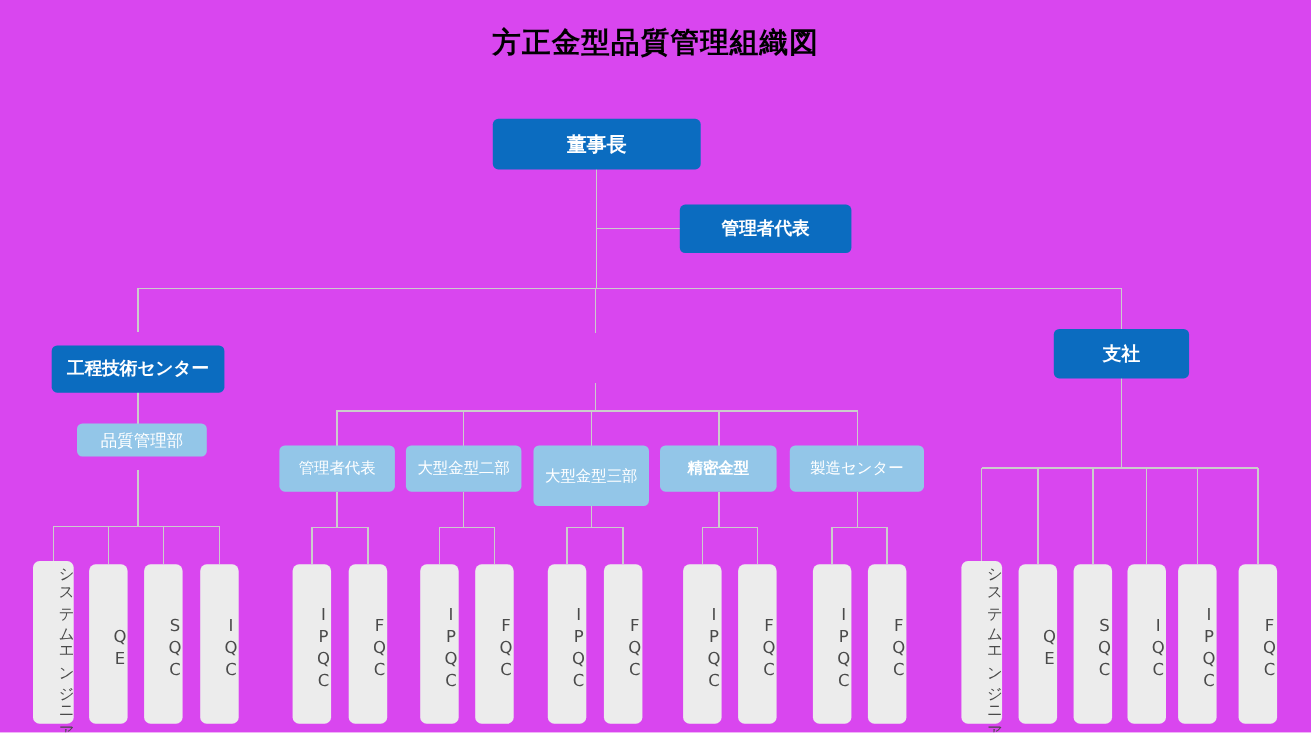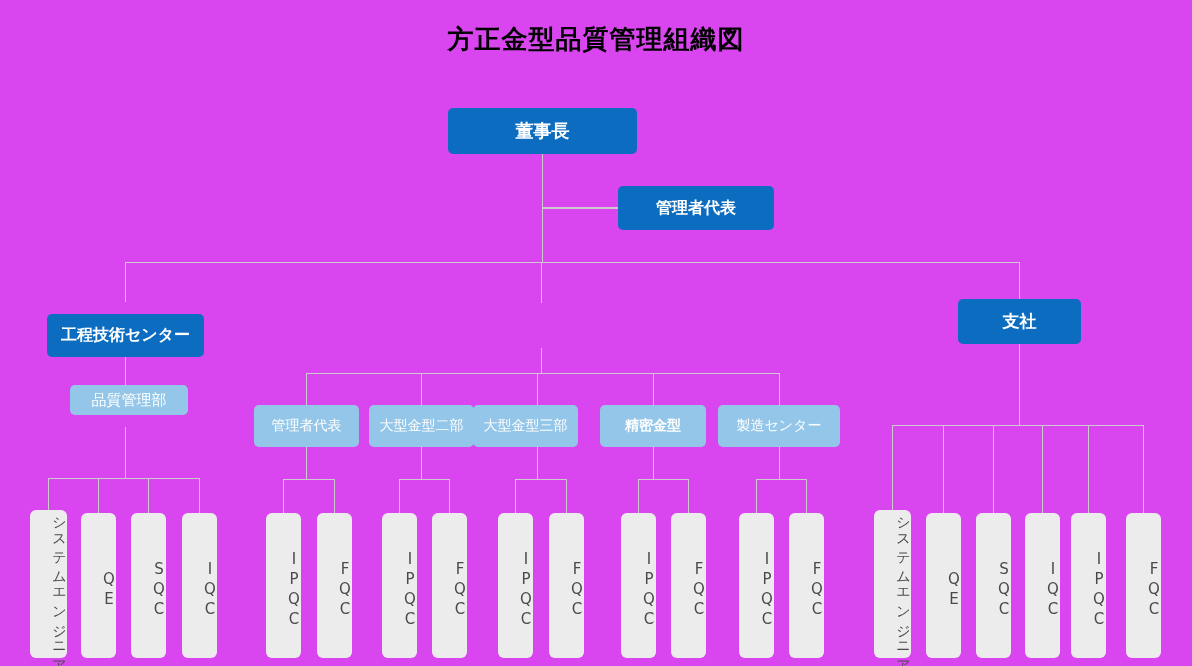--- a/index.html
+++ b/index.html
@@ -169,21 +169,21 @@
   </div>
 
   <div class="node level3" style="left:254px; top:405px; width:105px; height:42px; font-size:14px;">
     <span class="label">管理者代表</span>
   </div>
 
   <div class="node level3" style="left:369px; top:405px; width:105px; height:42px; font-size:14px;">
     <span class="label">大型金型二部</span>
   </div>
 
-  <div class="node level3" style="left:473px; top:405px; width:105px; height:42px; font-size:14px;justify-content:center;">
+  <div class="node level3" style="left:485px; top:405px; width:105px; height:55px; font-size:14px;justify-content:center;">
     <span class="label">大型金型三部</span>
   </div>
 
   <div class="node level3" style="left:600px; top:405px; width:106px; height:42px; font-size:14px;font-weight:bold;">
     <span class="label">精密金型</span>
   </div>
 
   <div class="node level3" style="left:718px; top:405px; width:122px; height:42px; font-size:14px;">
     <span class="label">製造センター</span>
   </div>

